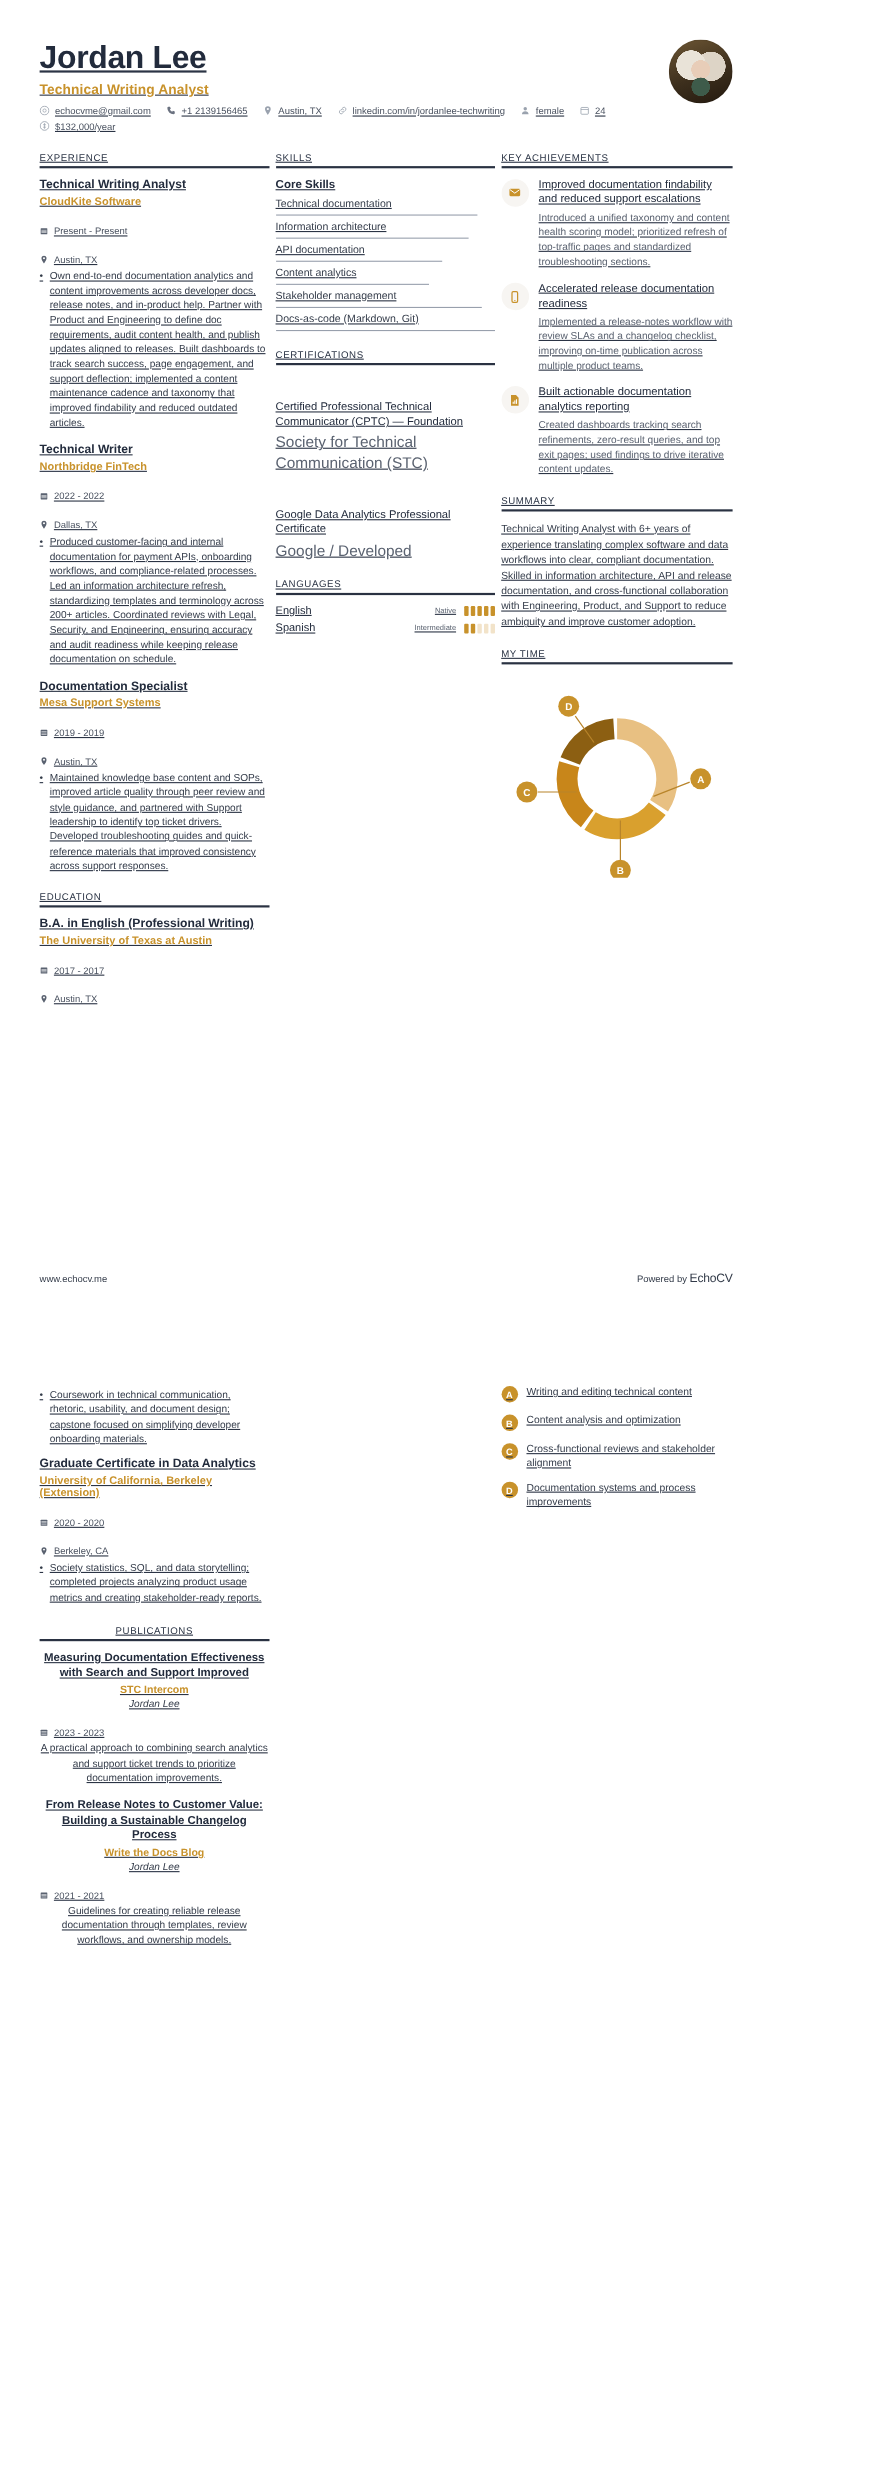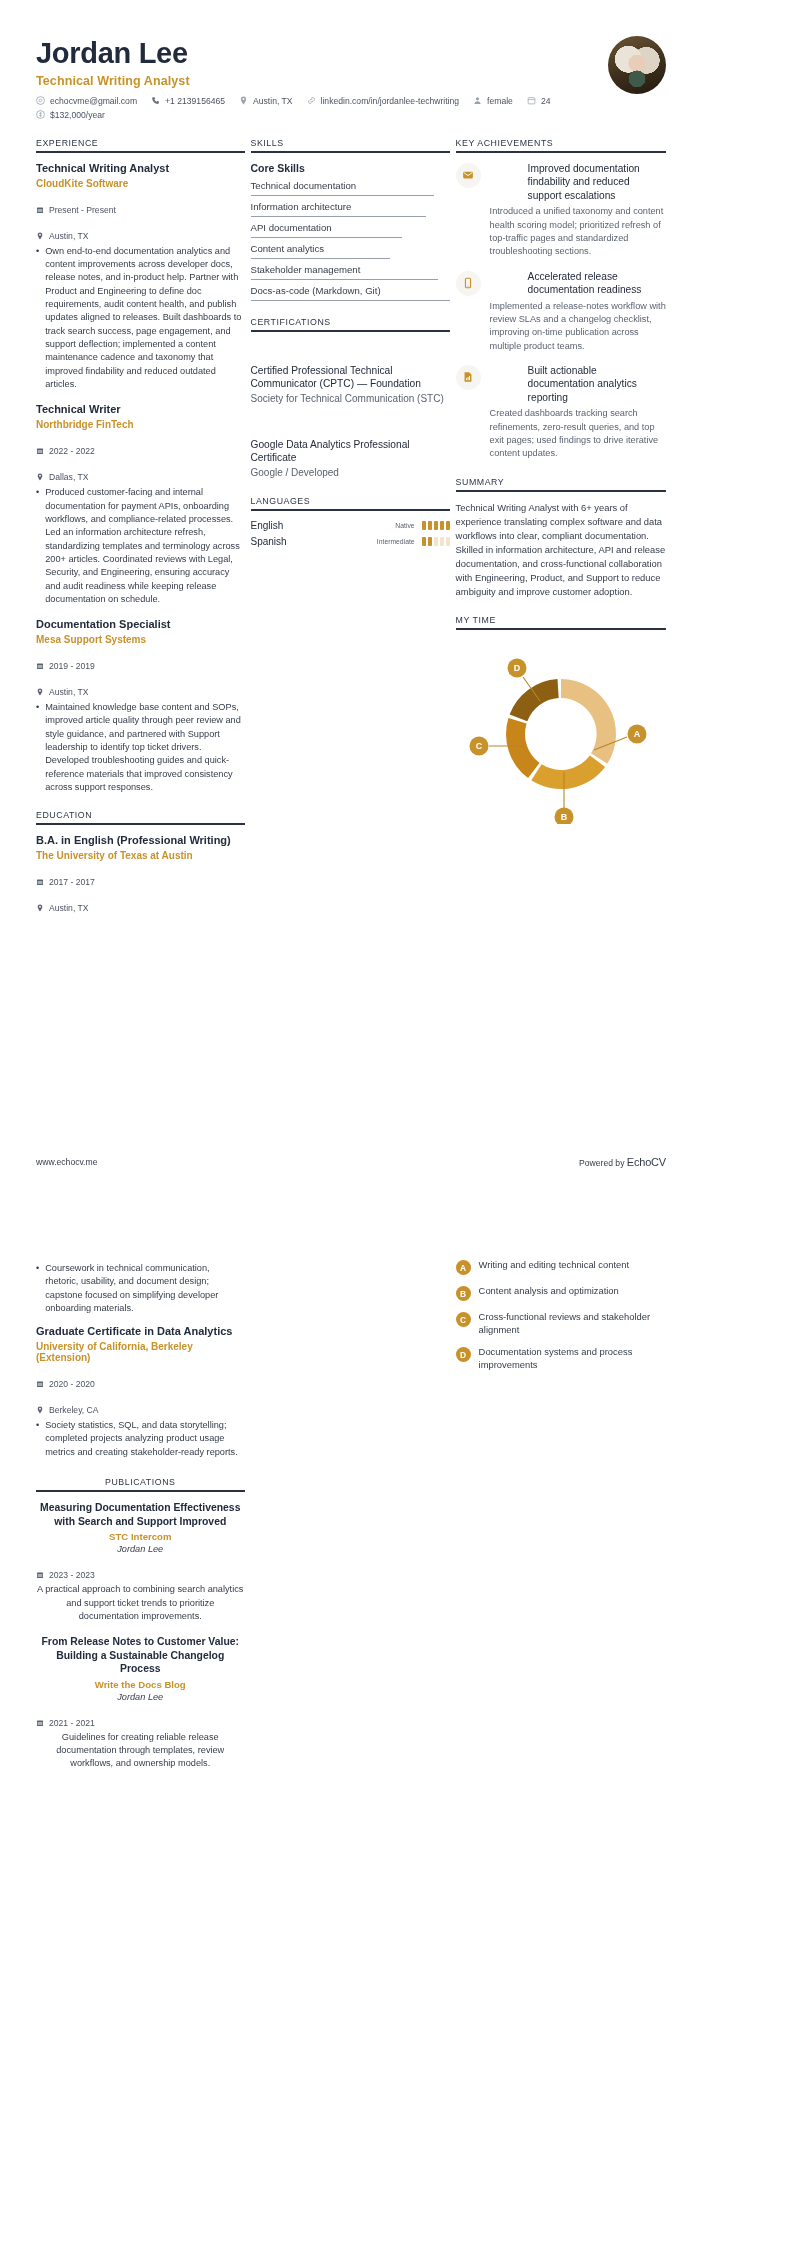--- a/index.html
+++ b/index.html
@@ -3,21 +3,21 @@
 <meta charset="utf-8">
 <style>
   * { box-sizing: border-box; margin:0; padding:0; }
   body {
     width: 794px;
     background: #ffffff;
     font-family: "Liberation Sans", sans-serif;
     color: #2b3445;
     -webkit-font-smoothing: antialiased;
   }
-  .page { width:702px; position:relative; background:#fff; }
+  .page { width:702px; position:relative; background:#fff;text-decoration:underline; }
   .page1 { height:1168px; padding: 34px 36px 0 36px; }
   .page2 { height:1078px; padding: 0px 36px 0 36px; }
 
   
   .header { display:flex; align-items:flex-start; justify-content:space-between; }
   .hdr-left { flex:1; padding-top:4px; }
   .name { font-size:29px; font-weight:bold; letter-spacing:-0.3px; color:#222b3c; line-height:1.1; }
   .job-title { font-size:12.5px; color:#c8922b; font-weight:bold; margin-top:4px; letter-spacing:0.1px;}
   .contacts { margin-top:8px; display:flex; flex-wrap:wrap; gap:4px 14px; max-width:640px; }
   .contact { display:flex; align-items:center; gap:5px; font-size:8.6px; color:#4a5260; white-space:nowrap; }
@@ -58,38 +58,38 @@
   .skill-group { font-size:10.5px; font-weight:bold; color:#222b3c; margin-bottom:6px; }
   .skill { font-size:9.6px; color:#343c4a; padding-bottom:5px; margin-bottom:5px; position:relative; }
   .skill::after { content:""; position:absolute; left:0; bottom:0; height:1px; background:#98a0ad; }
   .skill.w1::after{ width:92%; } .skill.w2::after{ width:88%; }
   .skill.w3::after{ width:76%; } .skill.w4::after{ width:70%; }
   .skill.w5::after{ width:94%; } .skill.w6::after{ width:100%; }
 
   
   .cert { margin-bottom:9px;margin-top:32px; }
   .cert-name { font-size:10.2px; color:#222b3c; line-height:1.3; }
-  .cert-issuer { font-size:10px; color:#5a6270; line-height:1.35; margin-top:2px; }
+  .cert-issuer { font-size:14px; color:#5a6270; line-height:1.35; margin-top:2px; }
 
   
   .lang-row { display:flex; align-items:center; justify-content:space-between; margin-bottom:5px; }
   .lang-name { font-size:10px; color:#222b3c; }
   .lang-right { display:flex; align-items:center; gap:7px; }
   .lang-level { font-size:6.8px; color:#5a6270; }
   .pips { display:flex; gap:2px; }
   .pip { width:4px; height:9px; border-radius:1px; background:#f2e3c9; }
   .pip.on { background:#c8922b; }
 
   
   .ach { display:flex; gap:9px; margin-bottom:11px; }
   .ach-icon {
     width:25px; height:25px; border-radius:50%; background:#f7f5f2;
     display:flex; align-items:center; justify-content:center; flex:none; margin-top:1px;
   }
-  .ach-title { font-size:10.2px; color:#222b3c; line-height:1.32;margin-left:38px; }
+  .ach-title { font-size:10.2px; color:#222b3c; line-height:1.32; }
   .ach-desc { font-size:9.2px; color:#5a6270; line-height:1.45; margin-top:3px; }
 
   .summary-text { font-size:9.4px; line-height:1.5; color:#343c4a; }
 
   
   .donut-wrap { display:flex; justify-content:center; margin-top:6px; }
 
   
   .footer {
     position:absolute; left:36px; right:36px; bottom:0px;

